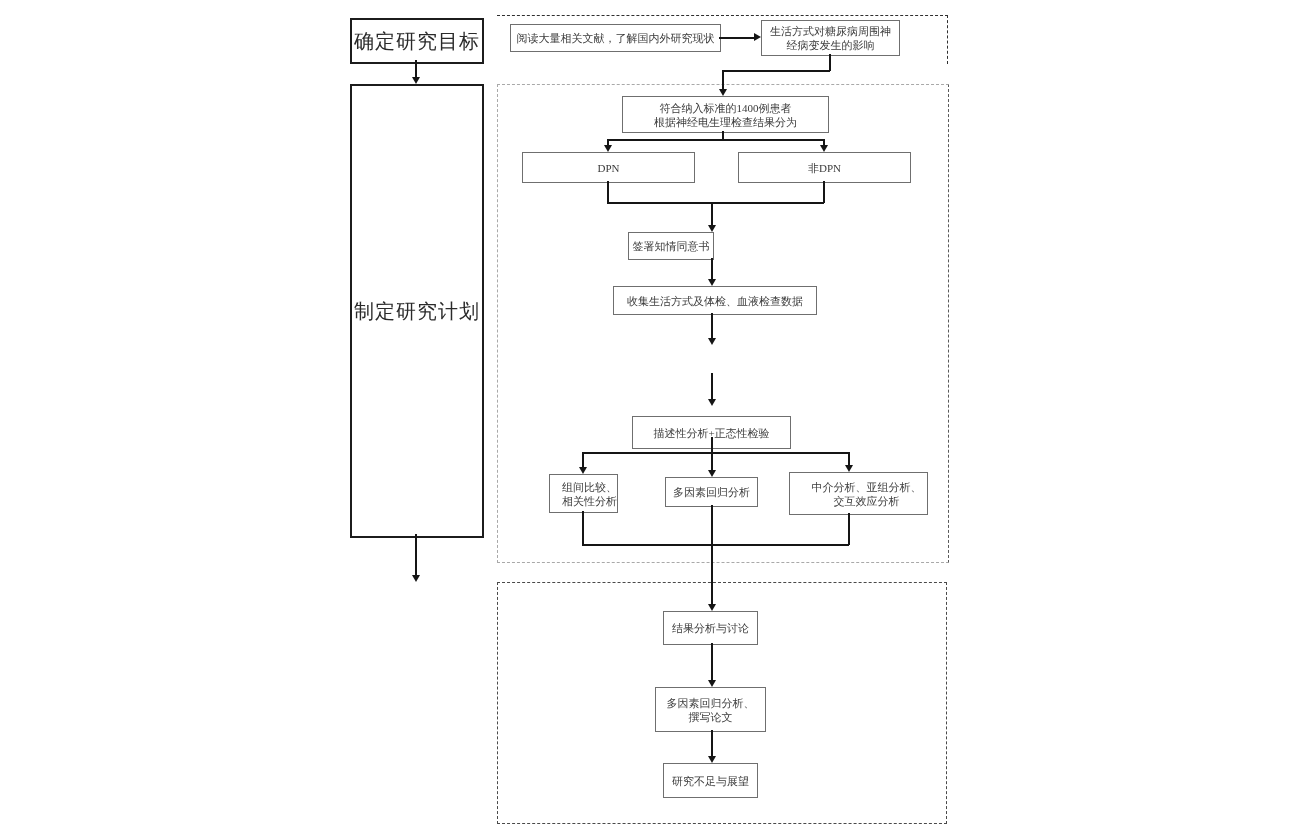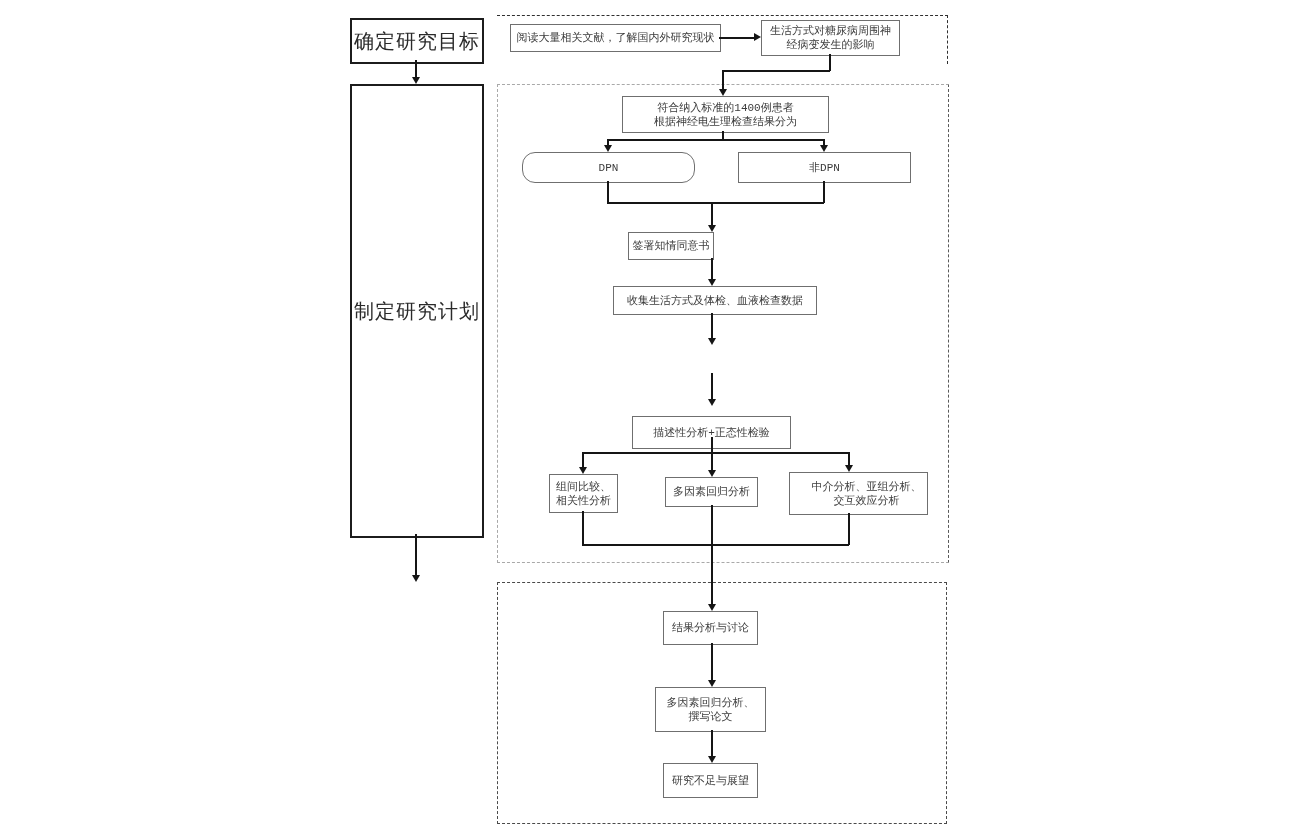--- a/index.html
+++ b/index.html
@@ -1,20 +1,20 @@
 <!DOCTYPE html>
 <html><head>
 <meta charset="utf-8">
 <style>
   html,body{margin:0;padding:0;background:#ffffff;}
   #canvas{
     position:relative;
     width:1236px;height:840px;
     background:#ffffff;
-    font-family:Liberation Mono, monospace;
+    font-family:Liberation Serif, serif;
     color:#3a3a3a;
     overflow:hidden;
   }
   
   .stage{
     position:absolute;
     border:2px solid #1c1c1c;
     background:#fff;
     display:flex;align-items:center;justify-content:center;
     font-size:20px;color:#2a2a2a;letter-spacing:1px;
@@ -38,27 +38,27 @@
     position:absolute;
     border:1px solid #6f6f6f;
     background:#fff;
     display:flex;flex-direction:column;align-items:center;justify-content:center;
     font-size:11px;line-height:14px;color:#3b3b3b;
     text-align:center;white-space:nowrap;
   }
   #n-literature{left:510px;top:24px;width:209px;height:26px;}
   #n-topic{left:761px;top:20px;width:137px;height:34px;}
   #n-patients{left:622px;top:96px;width:205px;height:35px;}
-  #n-dpn{left:522px;top:152px;width:171px;height:29px;border-radius:13px;}
+  #n-dpn{left:522px;top:152px;width:171px;height:29px;}
   #n-nondpn{left:738px;top:152px;width:171px;height:29px;}
   #n-consent{left:628px;top:232px;width:84px;height:26px;}
   #n-collect{left:613px;top:286px;width:202px;height:27px;}
   #n-clean{left:625px;top:345px;width:170px;height:28px;}
   #n-descriptive{left:632px;top:416px;width:157px;height:31px;}
-  #n-compare{left:549px;top:474px;width:67px;height:37px;}
+  #n-compare{left:549px;top:474px;width:67px;height:37px;align-items:flex-end;}
   #n-regression{left:665px;top:477px;width:91px;height:28px;}
   #n-mediation{left:789px;top:472px;width:121px;height:41px;padding-left:16px;}
   #n-results{left:663px;top:611px;width:93px;height:32px;}
   #n-writing{left:655px;top:687px;width:109px;height:43px;}
   #n-limitations{left:663px;top:763px;width:93px;height:33px;}
   .node span{display:block;}
 
   
   .vl{position:absolute;width:1.5px;background:#151515;}
   .hl{position:absolute;height:1.5px;background:#151515;}

